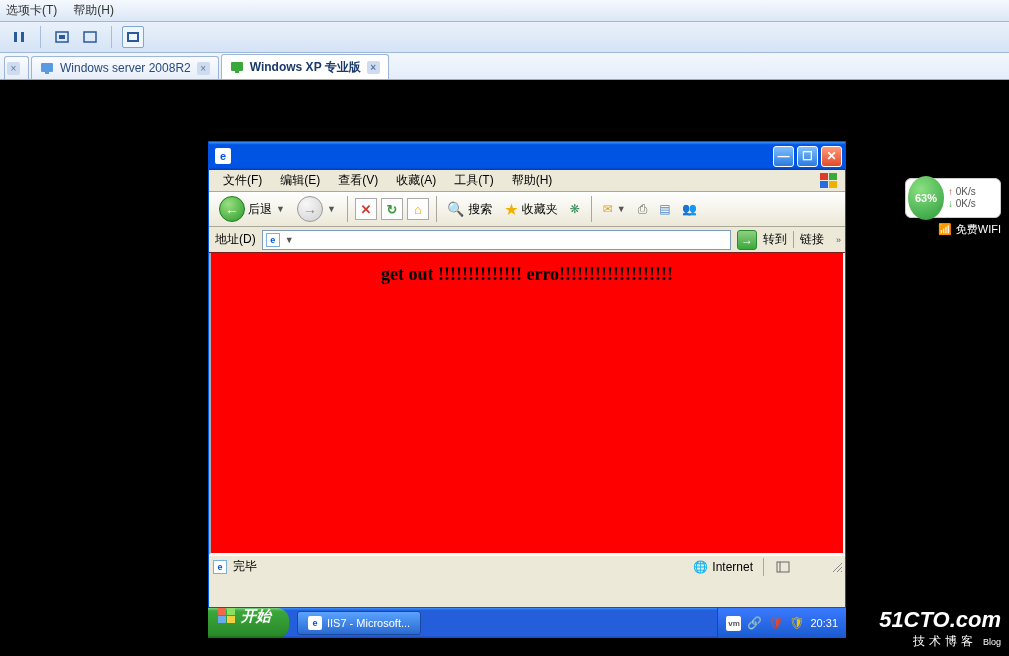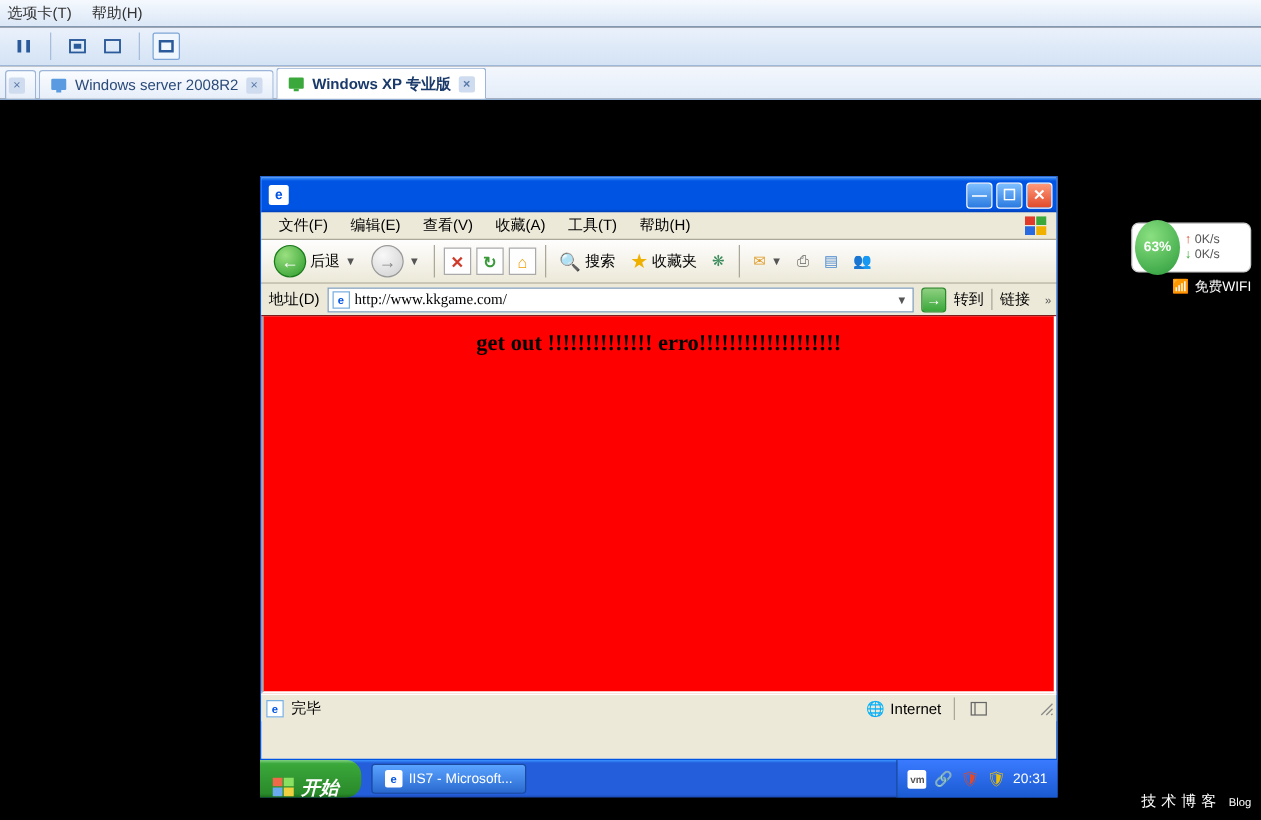--- a/index.html
+++ b/index.html
@@ -47,21 +47,21 @@
 .addrbox input { flex:1; border:none; outline:none; font-size:12px; font-family:SimSun,Tahoma; }
 .gobtn { width:20px; height:20px; background:linear-gradient(#8ed080,#3aa83a); border:1px solid #2a8a2a; border-radius:3px; color:#fff; display:flex; align-items:center; justify-content:center; font-size:12px; }
 .ie-content { height:302px; background:red; padding:10px 0 0 0; text-align:center; overflow:auto; border:2px inset #fff; border-top:none; }
 .ie-content h1 { font:bold 18px/1.3 "Times New Roman",serif; color:#000; }
 .ie-status { height:22px; background:#ece9d8; border-top:1px solid #fff; display:flex; align-items:center; font-size:12px; padding-left:4px; gap:6px; }
 .ie-status .zone { margin-left:auto; display:flex; align-items:center; gap:4px; padding-right:4px; }
 .ie-status .grip { width:38px; height:18px; border-left:1px solid #aca899; display:flex; align-items:center; justify-content:center; gap:2px; }
 
 
 .xp-taskbar { position:absolute; left:208px; top:608px; width:638px; height:30px; background:linear-gradient(#3a93ff,#245edb 8%,#245edb 92%,#1a4ab0); display:flex; align-items:center; }
-.xp-start { height:30px; padding:0 18px 0 10px; background:linear-gradient(#7ed080,#3aa83a 10%,#2a8a2a 90%,#1a6a1a); border-radius:0 12px 12px 0; display:flex; align-items:flex-end; color:#fff; font:italic bold 15px/1 "Microsoft YaHei"; gap:5px; }
+.xp-start { height:30px; padding:0 18px 0 10px; background:linear-gradient(#7ed080,#3aa83a 10%,#2a8a2a 90%,#1a6a1a); border-radius:0 12px 12px 0; display:flex; align-items:flex-start; color:#fff; font:italic bold 15px/1 "Microsoft YaHei"; gap:5px; }
 .xp-task { height:24px; margin-left:8px; padding:0 10px; background:linear-gradient(#5aa3ff,#2a6ad0); border:1px solid #1a4aa0; border-radius:3px; display:flex; align-items:center; color:#fff; font-size:11px; gap:5px; max-width:180px; }
 .xp-tray { margin-left:auto; height:30px; background:linear-gradient(#3a7aff,#1a5ad0); border-left:1px solid #1a4aa0; display:flex; align-items:center; padding:0 8px; gap:6px; color:#fff; font-size:11px; }
 .tray-ico { width:15px; height:15px; display:flex; align-items:center; justify-content:center; font-size:12px; }
 
 
 .net-widget { position:absolute; right:8px; top:178px; width:96px; height:40px; background:#fff; border:1px solid #ccc; border-radius:6px; display:flex; align-items:center; font-size:10px; color:#555; box-shadow:0 1px 3px rgba(0,0,0,.3); }
 .net-widget .pct { width:36px; height:44px; border-radius:50%; background:radial-gradient(circle at 35% 30%,#8ae080,#2a9a3a); color:#fff; display:flex; align-items:center; justify-content:center; font-size:11px; font-weight:bold; margin-left:2px; }
 .net-widget .rates { margin-left:4px; line-height:12px; }
 .wifi-label { position:absolute; right:8px; top:222px; font-size:11px; color:#fff; display:flex; align-items:center; gap:4px; }
 .watermark { position:absolute; right:8px; bottom:6px; color:#fff; text-align:right; }
@@ -199,21 +199,20 @@
     <div class="tbtn">
         <span style="color:#3aa83a">👥</span>
       </div>
   </div>
   <div class="ie-addr">
     <span>地址(D)</span>
     <div class="addrbox">
       <span class="ie-icon" style="width:14px;height:14px;background:#fff;border:1px solid #7ab0e0;position:relative">
           <span style="position:absolute;inset:0;color:#0054e3;font:bold 9px/12px Arial;text-align:center">e</span>
         </span>
-      <input value="http://www.kkgame.com/" style="">
       <span class="dd" style="padding-right:4px">▼</span>
     </div>
     <div class="gobtn">
         <span>→</span>
       </div>
     <span>转到</span>
     <span style="border-left:1px solid #aca899;padding:0 6px">链接</span>
     <span style="font-size:9px;color:#555;padding-right:4px">»</span>
   </div>
   <div class="ie-content">
@@ -275,14 +274,15 @@
     <div><span style="color:#e04a2a">↑</span> <span>0K/s</span></div>
     <div><span style="color:#3aa83a">↓</span> <span>0K/s</span></div>
   </div>
 </div>
 <div class="wifi-label">
   <span>📶</span>
   <span>免费WIFI</span>
 </div>
 
 <div class="watermark">
+  <div class="big">51CTO.com</div>
   <div><span class="small">技术博客</span><span class="blog">Blog</span></div>
 </div>
 
 </body></html>

